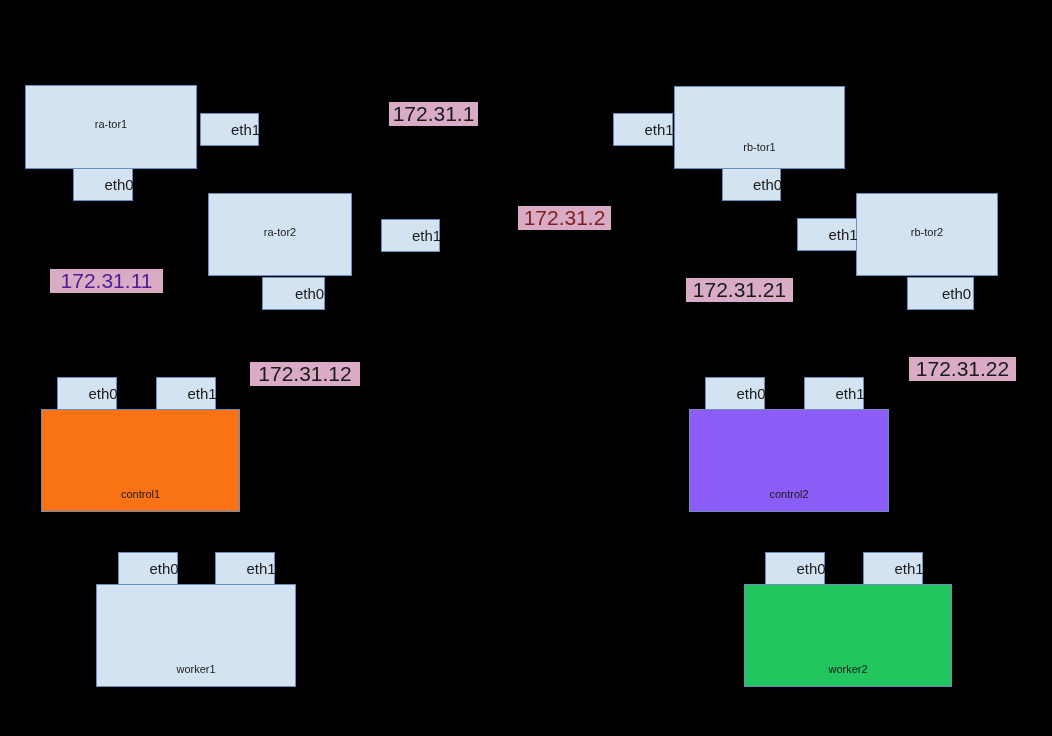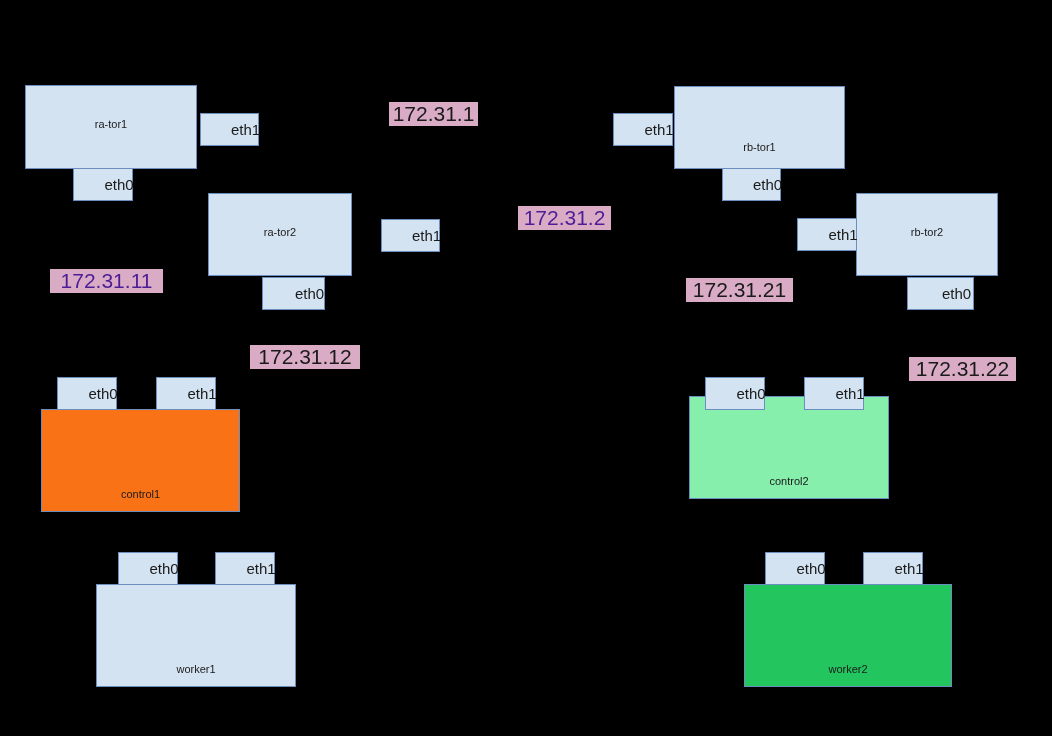--- a/index.html
+++ b/index.html
@@ -81,34 +81,34 @@
     <div class="node" style="left: 856px; top: 193px; width: 142px; height: 83px; background: rgb(212, 227, 242); border-color: rgb(108, 142, 191); color: rgb(26, 26, 26);">
       <div class="node-label" style="top: 32px;">rb-tor2</div>
     </div>
     <div class="port" style="left: 797px; top: 218px; width: 60px; height: 33px; background: rgb(212, 227, 242); border-color: rgb(108, 142, 191); color: rgb(26, 26, 26);">eth1</div>
     <div class="port" style="left: 907px; top: 277px; width: 67px; height: 33px; background: rgb(212, 227, 242); border-color: rgb(108, 142, 191); color: rgb(26, 26, 26);">eth0</div>
     <div class="node" style="left: 41px; top: 409px; width: 199px; height: 103px; background: #f97316; border-color: rgb(108, 142, 191); color: rgb(26, 26, 26);">
       <div class="node-label" style="top: 78px;">control1</div>
     </div>
     <div class="port" style="left: 57px; top: 377px; width: 60px; height: 33px; background: rgb(212, 227, 242); border-color: rgb(108, 142, 191); color: rgb(26, 26, 26);">eth0</div>
     <div class="port" style="left: 156px; top: 377px; width: 60px; height: 33px; background: rgb(212, 227, 242); border-color: rgb(108, 142, 191); color: rgb(26, 26, 26);">eth1</div>
-    <div class="node" style="left: 689px; top: 396px; width: 200px; height: 103px; background: #86efac; border-color: rgb(108, 142, 191); color: rgb(26, 26, 26);">
+    <div class="node" style="left: 689px; top: 409px; width: 200px; height: 103px; background: #8b5cf6; border-color: rgb(108, 142, 191); color: rgb(26, 26, 26);">
       <div class="node-label" style="top: 78px;">control2</div>
     </div>
     <div class="port" style="left: 705px; top: 377px; width: 60px; height: 33px; background: rgb(212, 227, 242); border-color: rgb(108, 142, 191); color: rgb(26, 26, 26);">eth0</div>
     <div class="port" style="left: 804px; top: 377px; width: 60px; height: 33px; background: rgb(212, 227, 242); border-color: rgb(108, 142, 191); color: rgb(26, 26, 26);">eth1</div>
     <div class="node" style="left: 96px; top: 584px; width: 200px; height: 103px; background: rgb(212, 227, 242); border-color: rgb(108, 142, 191); color: rgb(26, 26, 26);">
       <div class="node-label" style="top: 78px;">worker1</div>
     </div>
     <div class="port" style="left: 118px; top: 552px; width: 60px; height: 33px; background: rgb(212, 227, 242); border-color: rgb(108, 142, 191); color: rgb(26, 26, 26);">eth0</div>
     <div class="port" style="left: 215px; top: 552px; width: 60px; height: 33px; background: rgb(212, 227, 242); border-color: rgb(108, 142, 191); color: rgb(26, 26, 26);">eth1</div>
     <div class="node" style="left: 744px; top: 584px; width: 208px; height: 103px; background: #22c55e; border-color: rgb(108, 142, 191); color: rgb(26, 26, 26);">
       <div class="node-label" style="top: 78px;">worker2</div>
     </div>
     <div class="port" style="left: 765px; top: 552px; width: 60px; height: 33px; background: rgb(212, 227, 242); border-color: rgb(108, 142, 191); color: rgb(26, 26, 26);">eth0</div>
     <div class="port" style="left: 863px; top: 552px; width: 60px; height: 33px; background: rgb(212, 227, 242); border-color: rgb(108, 142, 191); color: rgb(26, 26, 26);">eth1</div>
     <div class="ip-label" style="left: 389px; top: 102px; width: 89px; height: 24px; background: rgb(217, 171, 197); color: rgb(26, 26, 26);">172.31.1</div>
-    <div class="ip-label" style="left: 518px; top: 206px; width: 93px; height: 24px; background: rgb(217, 171, 197); color: #4c1d95;">172.31.2</div>
+    <div class="ip-label" style="left: 518px; top: 206px; width: 93px; height: 24px; background: rgb(217, 171, 197); color: #7f1d1d;">172.31.2</div>
     <div class="ip-label" style="left: 50px; top: 269px; width: 113px; height: 24px; background: rgb(217, 171, 197); color: #4c1d95;">172.31.11</div>
     <div class="ip-label" style="left: 686px; top: 278px; width: 107px; height: 24px; background: rgb(217, 171, 197); color: rgb(26, 26, 26);">172.31.21</div>
-    <div class="ip-label" style="left: 250px; top: 345px; width: 110px; height: 24px; background: rgb(217, 171, 197); color: rgb(26, 26, 26);">172.31.12</div>
+    <div class="ip-label" style="left: 250px; top: 362px; width: 110px; height: 24px; background: rgb(217, 171, 197); color: rgb(26, 26, 26);">172.31.12</div>
     <div class="ip-label" style="left: 909px; top: 357px; width: 107px; height: 24px; background: rgb(217, 171, 197); color: rgb(26, 26, 26);">172.31.22</div>
   </div>
 
 </body></html>

